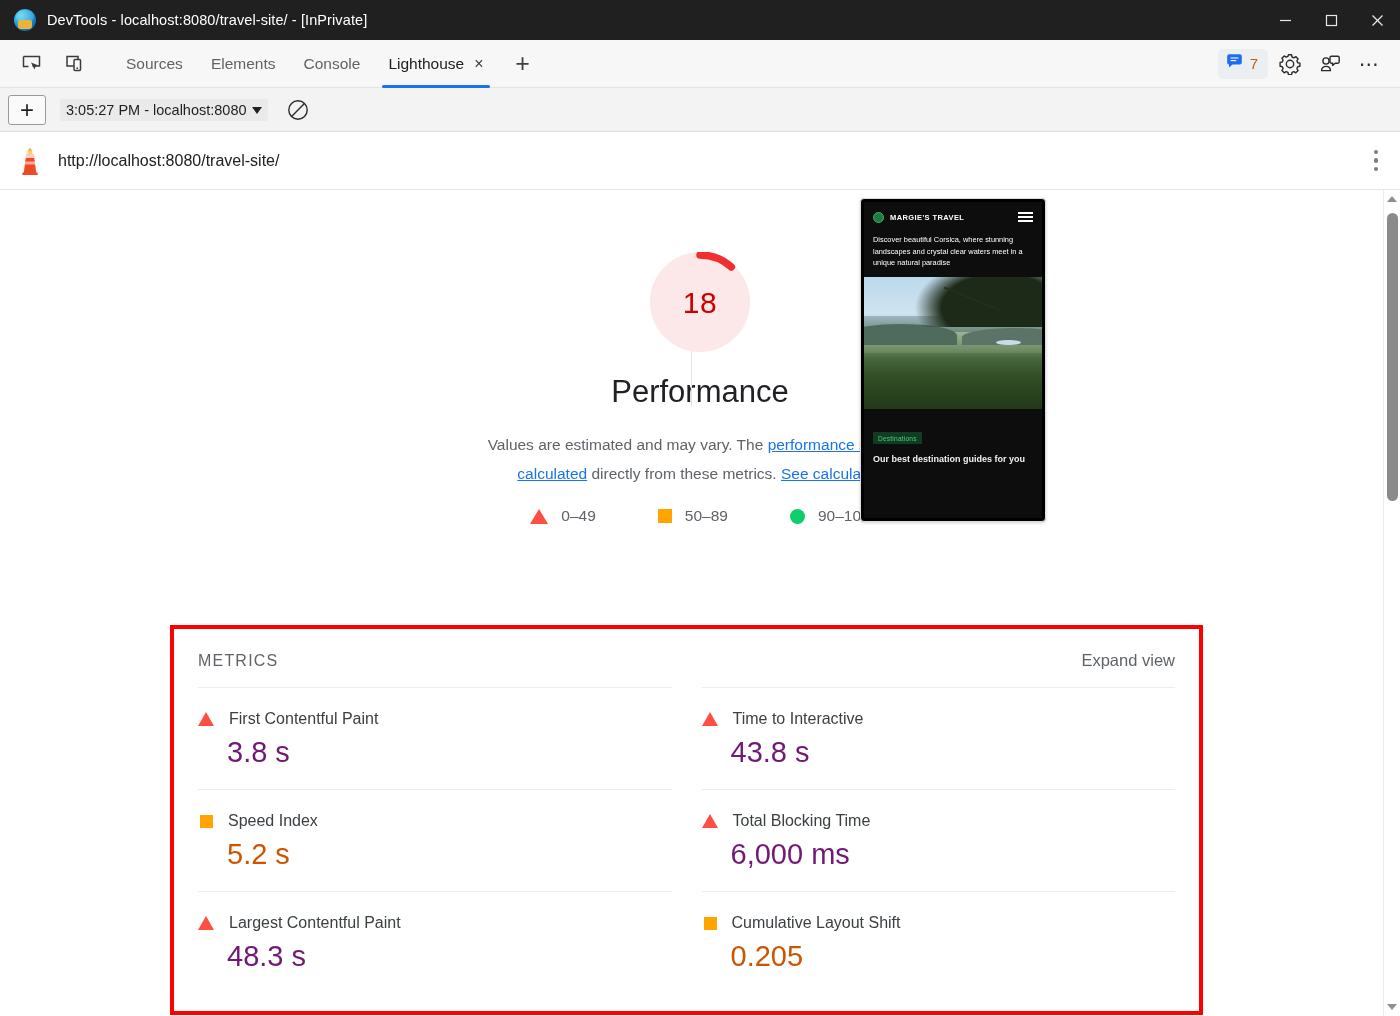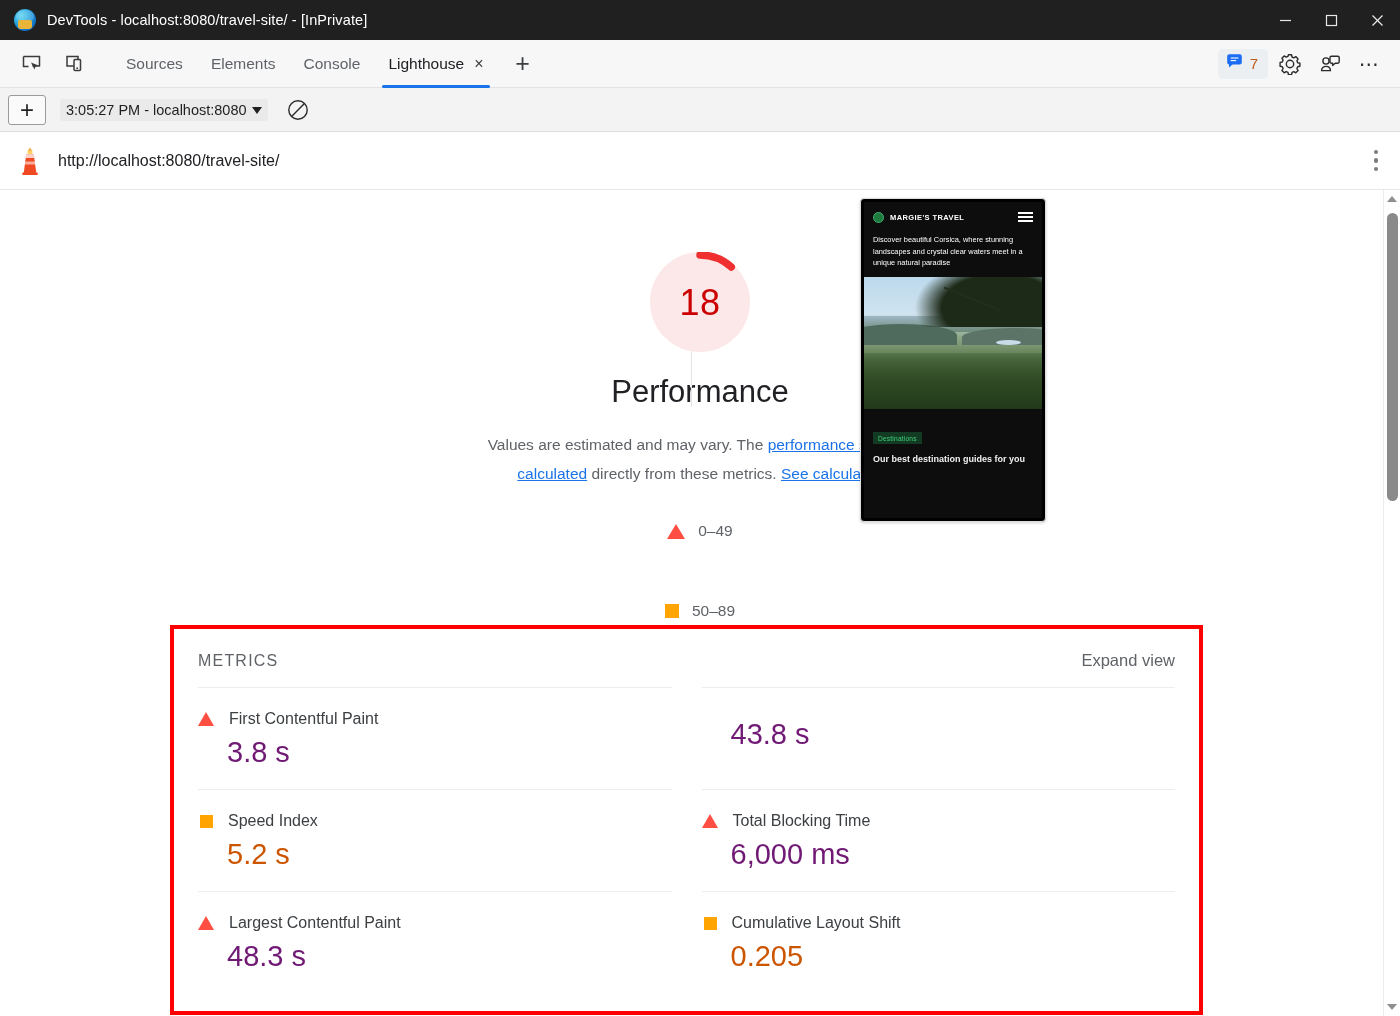--- a/index.html
+++ b/index.html
@@ -168,34 +168,34 @@
     padding-top: 62px; position: relative;
   }
   .gauge-col {
     width: 470px; display: flex; flex-direction: column; align-items: center;
   }
   .gauge-wrap { position: relative; width: 100px; height: 100px; }
   .gauge-wrap svg { display: block; }
   .gauge-score {
     position: absolute; inset: 0;
     display: flex; align-items: center; justify-content: center;
-    font-size: 36px; color: #cc0000; letter-spacing: .5px;
+    font-size: 30px; color: #cc0000; letter-spacing: .5px;
     padding-top: 2px;
     text-align: center;
   }
   .cat-title {
     margin-top: 22px; font-size: 31px; color: #202124; font-weight: 400;
   }
   .cat-desc {
     margin-top: 20px; width: 460px; text-align: center;
     font-size: 15.5px; line-height: 29px; color: #5f6368;
   }
   .cat-desc a { color: #1a73e8; text-decoration: underline; }
   .legend {
-    margin-top: 34px; display: flex; align-items: center; gap: 62px; flex-direction: column;
+    margin-top: 19px; display: flex; align-items: center; gap: 62px;
   }
   .legend-item { display: flex; align-items: center; gap: 13px; }
   .legend-label { font-size: 15.5px; color: #5f6368; }
   .sw-tri {
     width: 0; height: 0;
     border-left: 9px solid transparent; border-right: 9px solid transparent;
     border-bottom: 15px solid #ff4e42;
   }
   .sw-sq { width: 14px; height: 14px; background: #ffa400; }
   .sw-circ { width: 15px; height: 15px; border-radius: 50%; background: #0cce6b; }
@@ -537,20 +537,24 @@
 
           <div class="metric-cell">
             <div class="metric-row">
               <span class="m-tri"></span>
               <span class="metric-name">First Contentful Paint</span>
             </div>
             <div class="metric-val fail">3.8 s</div>
           </div>
 
           <div class="metric-cell">
+            <div class="metric-row">
+              <span class="m-tri"></span>
+              <span class="metric-name">Time to Interactive</span>
+            </div>
             <div class="metric-val fail">43.8 s</div>
           </div>
 
           <div class="metric-cell">
             <div class="metric-row">
               <span class="m-sq"></span>
               <span class="metric-name">Speed Index</span>
             </div>
             <div class="metric-val avg">5.2 s</div>
           </div>

